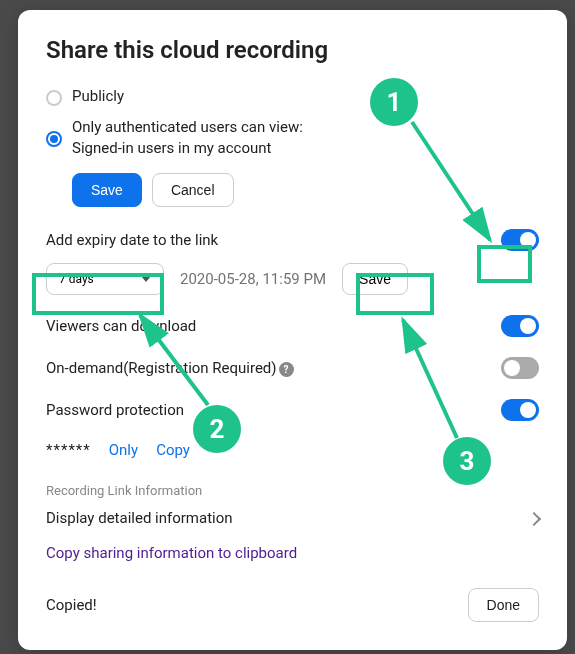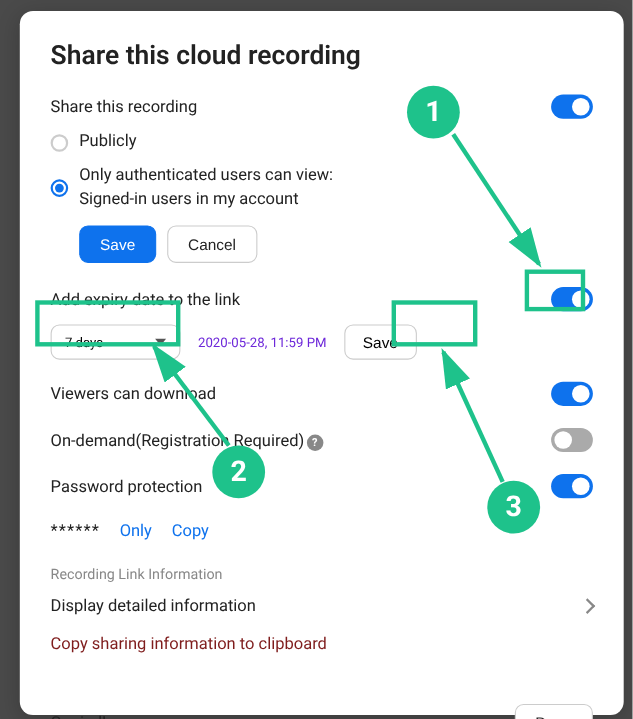--- a/index.html
+++ b/index.html
@@ -123,22 +123,22 @@
       font-size: 12px;
       cursor: pointer;
     }
     .chevron-down {
       width: 0; height: 0;
       border-left: 5px solid transparent;
       border-right: 5px solid transparent;
       border-top: 6px solid #555;
     }
     .expiry-date {
-      color: #6d28d9;
-      font-size: 12px;
+      color: #737373;
+      font-size: 15px;
     }
     .btn-small {
       padding: 7px 16px;
       font-size: 14px;
       border-radius: 8px;
       border: 1px solid #ccc;
       background: #fff;
       cursor: pointer;
     }
     .setting-row {
@@ -184,24 +184,24 @@
       margin-bottom: 14px;
       cursor: pointer;
     }
     .chevron-right {
       width: 10px; height: 10px;
       border-top: 2px solid #888;
       border-right: 2px solid #888;
       transform: rotate(45deg);
     }
     .copy-link {
-      color: #7f1d1d;
+      color: #4c1d95;
       font-size: 15px;
       cursor: pointer;
-      margin-bottom: 28px;
+      margin-bottom: 8px;
       display: inline-block;
     }
     .footer {
       display: flex;
       align-items: center;
       justify-content: space-between;
       margin-top: 18px;
     }
     .copied { font-size: 15px; color: #222; }
     .highlight-box {
@@ -223,24 +223,20 @@
       pointer-events: none;
     }
     svg.arrow { position: absolute; pointer-events: none; }
   </style>
 </head>
 <body>
 
 <div class="modal">
   <h1>Share this cloud recording</h1>
 
-  <div class="row">
-    <span class="label">Share this recording</span>
-    <div class="toggle on"></div>
-  </div>
 
   <div class="radio-group">
     <div class="radio-item">
       <div class="radio-circle"></div>
       <span class="label">Publicly</span>
     </div>
     <div class="radio-item">
       <div class="radio-circle selected"></div>
       <div>
         <div class="label">Only authenticated users can view:</div>

